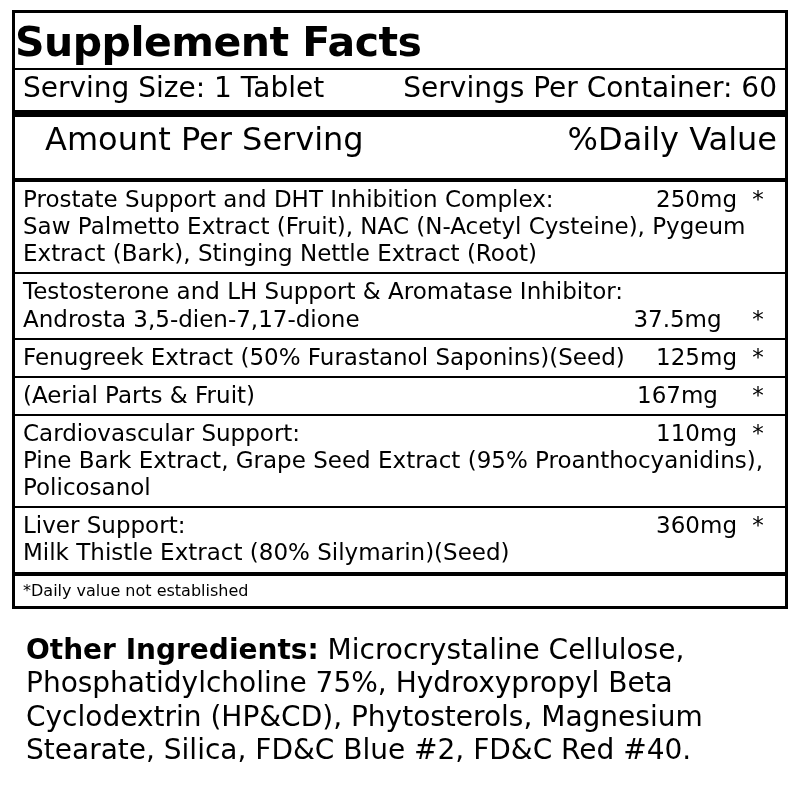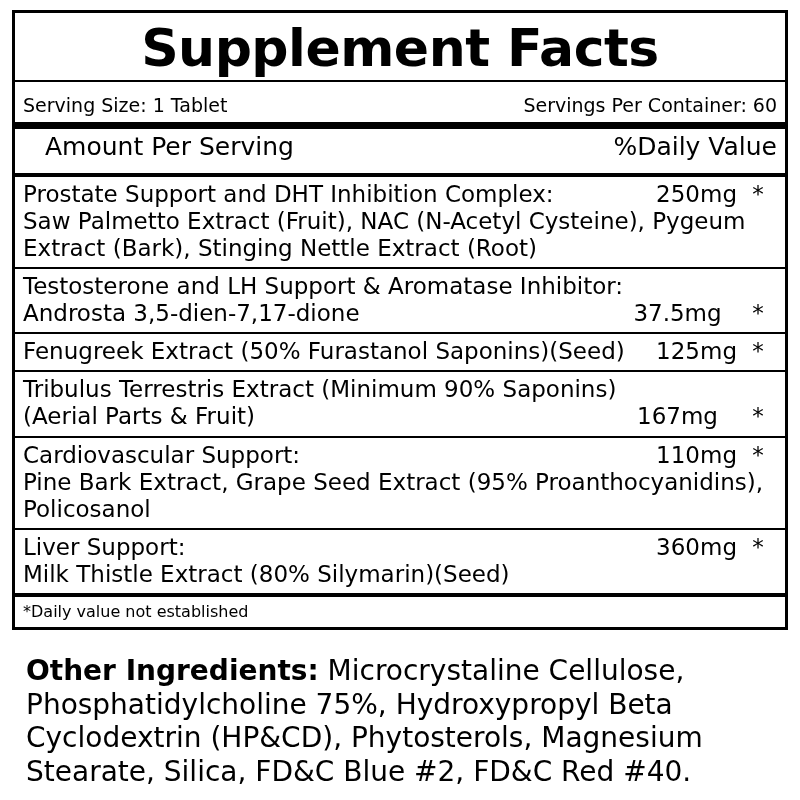--- a/index.html
+++ b/index.html
@@ -23,53 +23,52 @@
     flex-direction: column;
   }
   .outer-box {
     box-sizing: border-box;
     border: 3px solid #000;
     width: 776px;
     margin: 0 auto;
     padding: 0;
   }
   .title {
-    text-align: center;
-    font-size: 52px;
+    font-size: 41px;
     font-weight: 700;
     letter-spacing: -0.5px;
     line-height: 1.05;
     padding: 8px 0 4px 0;
   }
   .serving-row {
     display: flex;
     justify-content: space-between;
     align-items: baseline;
-    font-size: 19px;
-    padding: 12px 8px 6px 8px;
+    font-size: 28px;
+    padding: 1px 8px 6px 8px;
     gap: 16px;
   }
   .rule-thick {
     border-top: 7px solid #000;
     margin: 0;
   }
   .rule-med {
     border-top: 4px solid #000;
     margin: 0;
   }
   .rule-thin {
     border-top: 2px solid #000;
     margin: 0;
   }
   .amount-row {
     display: flex;
     justify-content: space-between;
     align-items: center;
-    font-size: 25px;
-    padding: 3px 8px 12px 30px;
+    font-size: 32px;
+    padding: 3px 8px 20px 30px;
   }
   .amount-row .aps { font-weight: 400; }
   .amount-row .dv { font-weight: 400; }
   .nutrient {
     padding: 4px 6px 5px 8px;
   }
   .line {
     display: flex;
     align-items: baseline;
     font-size: 23px;
@@ -183,23 +182,20 @@
       <div class="line">
         <span class="name">Fenugreek Extract (50% Furastanol Saponins)(Seed)</span>
         <span class="amt">125mg</span>
         <span class="star">*</span>
       </div>
     </div>
 
     <div class="rule-thin"></div>
 
     <div class="nutrient">
-      <div class="line">
-        <span class="name">Tribulus Terrestris Extract (Minimum 90% Saponins)</span>
-      </div>
       <div class="sub-wrap">
         <span class="name">(Aerial Parts &amp; Fruit)</span>
         <span class="amt">167mg</span>
         <span class="star">*</span>
       </div>
     </div>
 
     <div class="rule-thin"></div>
 
     <div class="nutrient">

